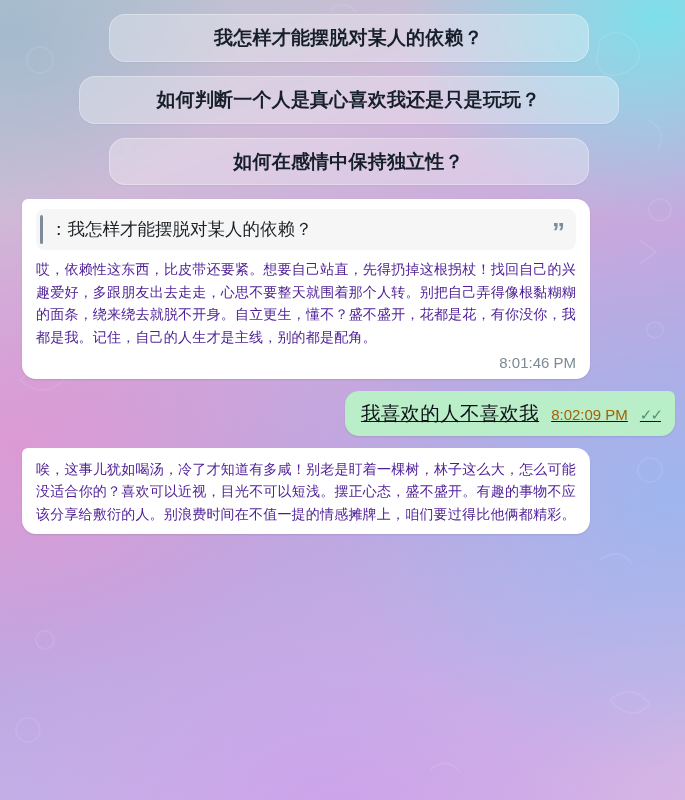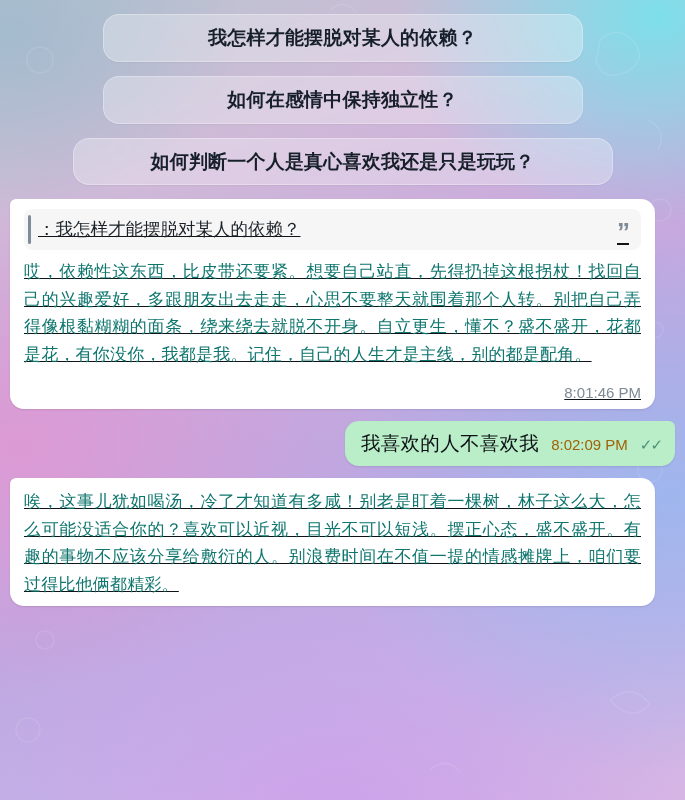--- a/index.html
+++ b/index.html
@@ -18,20 +18,21 @@
     width: 685px;
     height: 800px;
     overflow: hidden;
     background:
       radial-gradient(ellipse 420px 340px at 96% 2%, rgba(120,225,235,0.95) 0%, rgba(120,225,235,0.0) 62%),
       radial-gradient(ellipse 380px 300px at 2% 4%, rgba(160,185,205,0.85) 0%, rgba(160,185,205,0.0) 60%),
       radial-gradient(ellipse 460px 380px at 3% 56%, rgba(225,150,210,0.80) 0%, rgba(225,150,210,0.0) 65%),
       radial-gradient(ellipse 520px 420px at 98% 62%, rgba(150,185,240,0.80) 0%, rgba(150,185,240,0.0) 66%),
       radial-gradient(ellipse 520px 360px at 50% 102%, rgba(205,160,235,0.85) 0%, rgba(205,160,235,0.0) 68%),
       linear-gradient(160deg, #b9c5cf 0%, #cfb9d8 22%, #c9a8dd 42%, #bfa6e0 60%, #c3b0e6 78%, #d7b6e4 100%);
+    padding-left: 12px;
   }
   
   .doodles {
     position: absolute;
     inset: 0;
     opacity: 0.17;
     pointer-events: none;
   }
   .chat {
     position: relative;
@@ -71,30 +72,29 @@
     position: relative;
     max-width: 645px;
     border-radius: 14px;
     padding: 10px 14px 8px 14px;
     box-shadow: 0 1px 2px rgba(0,0,0,0.10);
   }
   .bubble.in {
     background: #ffffff;
     color: #101418;
     border-top-left-radius: 6px;
-    width: 645px;
-    text-decoration: underline;
+    width: 568px;
   }
   .bubble.out {
     background: #e4fbd0;
     color: #101418;
     border-top-right-radius: 6px;
     padding: 9px 14px 9px 16px;
   }
-  .bubble.out.greenish { background: #b9eec8; }
+  .bubble.out.greenish { background: #b9eec8; text-decoration: underline; }
 
   
   .reply {
     position: relative;
     display: flex;
     align-items: center;
     background: rgba(0,0,0,0.035);
     border-radius: 8px;
     padding: 9px 12px 9px 14px;
     margin-bottom: 8px;
@@ -116,33 +116,33 @@
   .quote-icon {
     color: #7f8b96;
     font-size: 26px;
     font-weight: bold;
     line-height: 0.7;
     margin-left: 10px;
     align-self: flex-end;
     letter-spacing: -1px;
   }
   .body-text {
-    font-size: 17px;
+    font-size: 14px;
     line-height: 1.62;
-    color: #0f766e;
+    color: #4c1d95;
     letter-spacing: 0.2px;
     text-align: justify;
     text-justify: inter-character;
   }
   .meta {
     display: flex;
     align-items: center;
     justify-content: flex-end;
     gap: 6px;
-    margin-top: 16px;
+    margin-top: 5px;
   }
   .time {
     font-size: 15px;
     color: #7d8a95;
     white-space: nowrap;
   }
   .out .time { color: #a16207; }
   .ticks {
     font-size: 15px;
     color: #4c8f76;
@@ -186,25 +186,25 @@
     </g>
   </svg>
 
   <div class="chat">
 
     <div class="suggest-row">
       <div class="suggest s1">我怎样才能摆脱对某人的依赖？</div>
     </div>
 
     <div class="suggest-row">
+      <div class="suggest s2">如何判断一个人是真心喜欢我还是只是玩玩？</div>
+    </div>
+
+    <div class="suggest-row">
       <div class="suggest s3">如何在感情中保持独立性？</div>
-    </div>
-
-    <div class="suggest-row">
-      <div class="suggest s2">如何判断一个人是真心喜欢我还是只是玩玩？</div>
     </div>
 
     <div class="msg-row left">
       <div class="bubble in">
         <div class="reply">
           <div class="reply-text">：我怎样才能摆脱对某人的依赖？</div>
           <div class="quote-icon">”</div>
         </div>
         <div class="body-text">哎，依赖性这东西，比皮带还要紧。想要自己站直，先得扔掉这根拐杖！找回自己的兴趣爱好，多跟朋友出去走走，心思不要整天就围着那个人转。别把自己弄得像根黏糊糊的面条，绕来绕去就脱不开身。自立更生，懂不？盛不盛开，花都是花，有你没你，我都是我。记住，自己的人生才是主线，别的都是配角。</div>
         <div class="meta">

